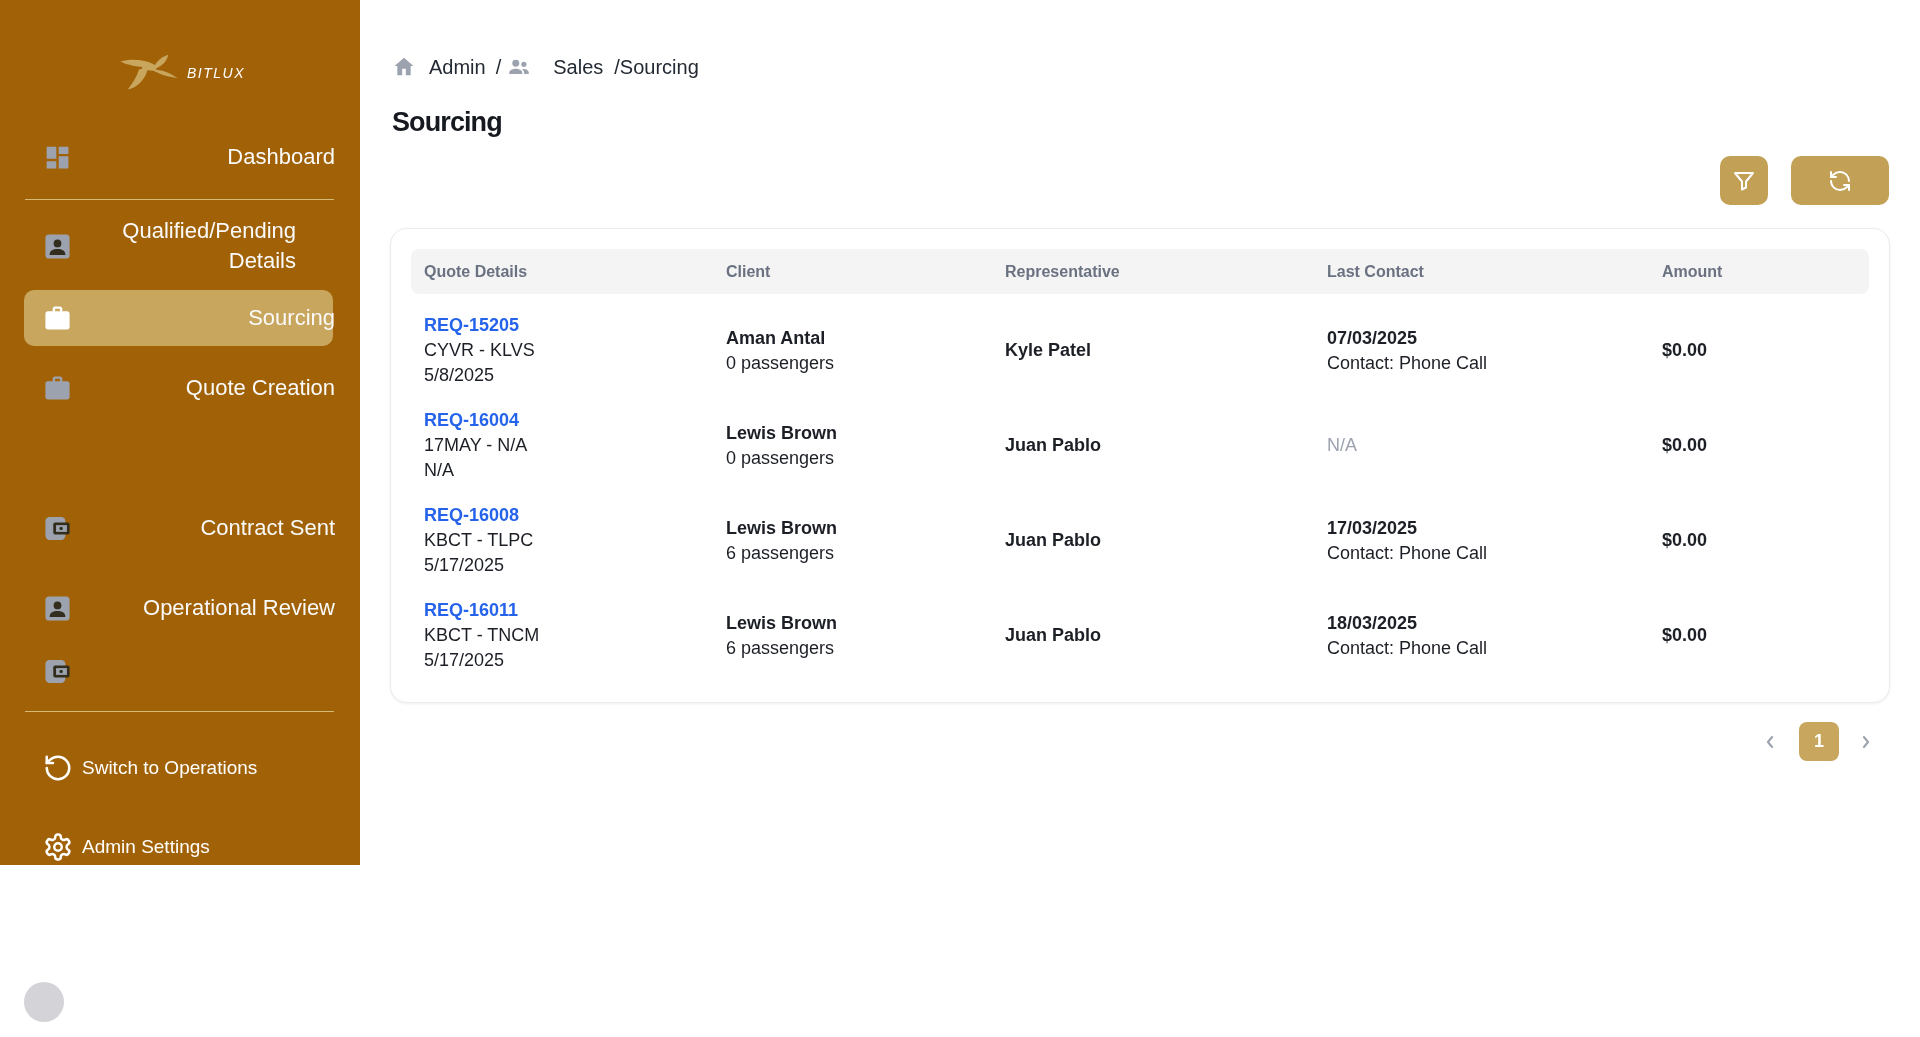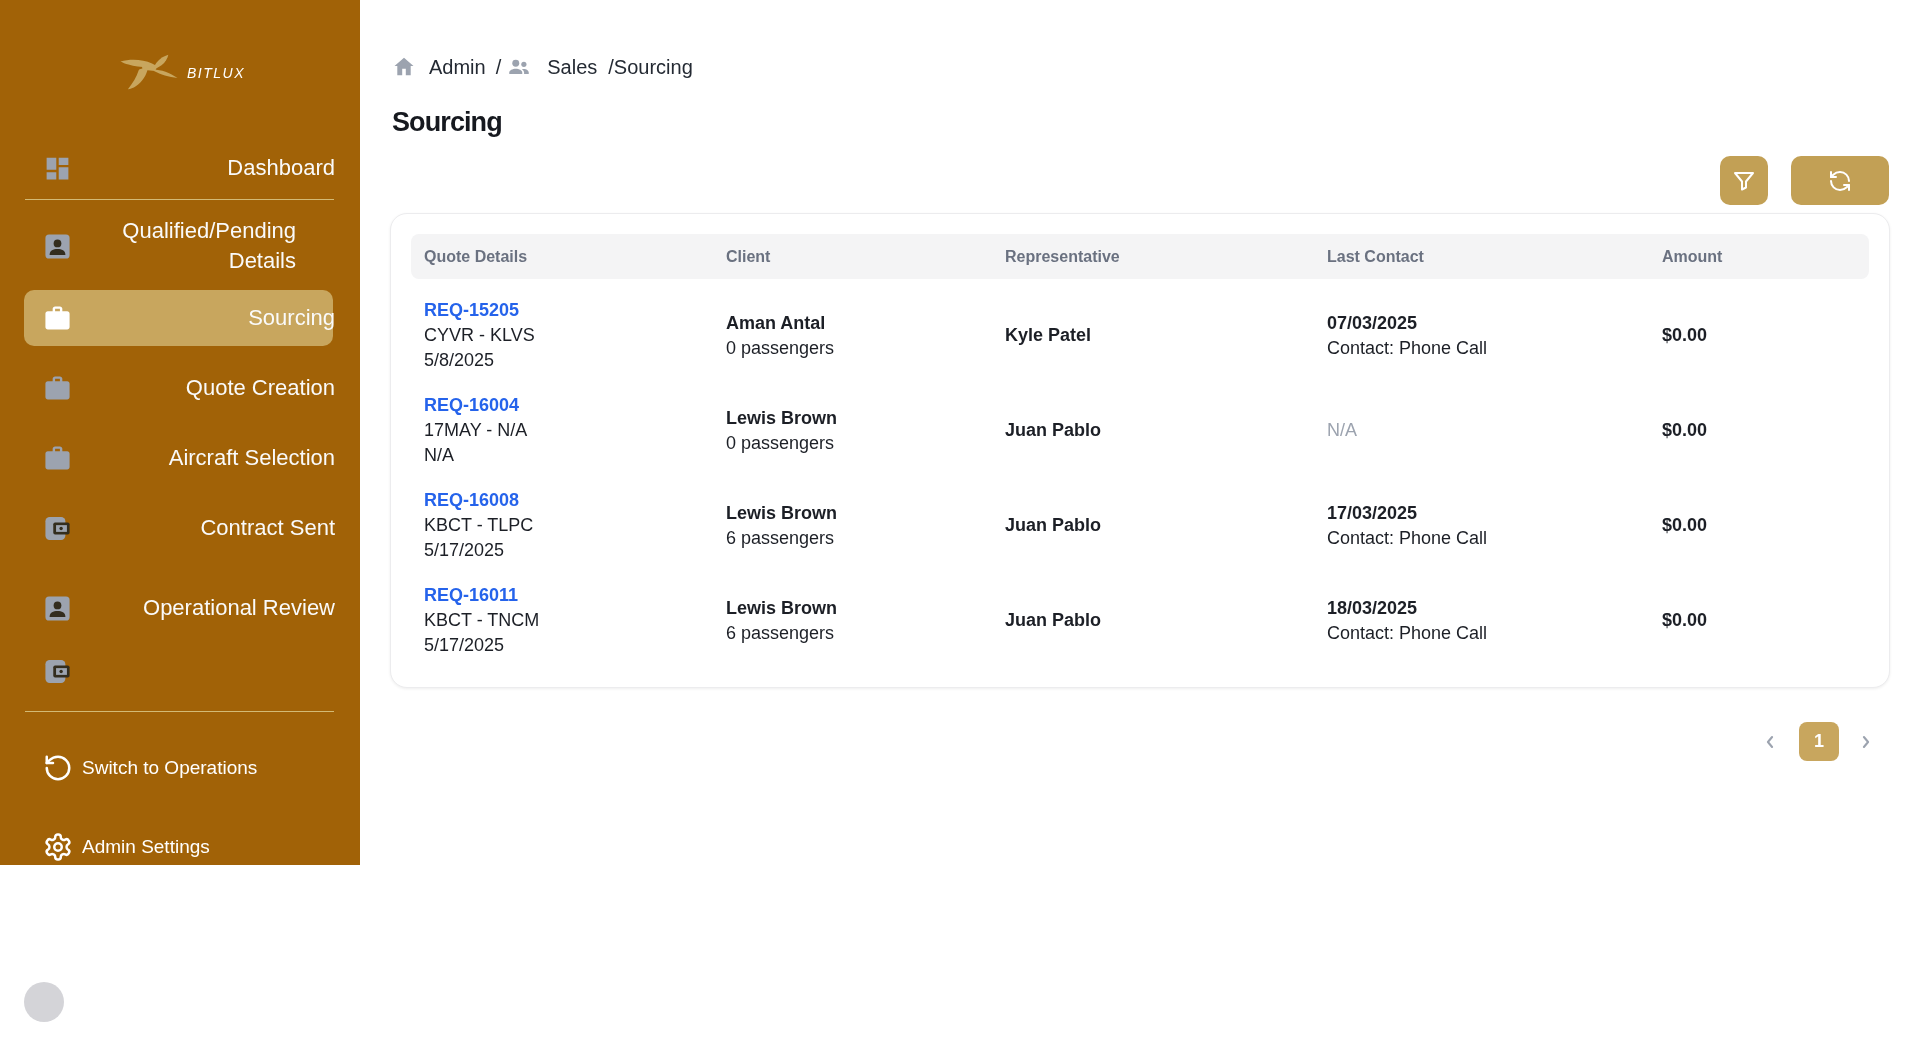--- a/index.html
+++ b/index.html
@@ -13,21 +13,21 @@
 .active-pill { position:absolute; left:24px; top:290px; width:309px; height:56px; background:#c8a65e; border-radius:10px; }
 .bnav { position:absolute; left:24px; width:311px; display:flex; align-items:center; color:#fff; font-size:19px; }
 .bnav .ic { width:30px; height:30px; margin-left:19px; margin-right:9px; flex:none; }
 .main { position:absolute; left:360px; top:0; width:1560px; height:1037px; background:#fff; }
 .crumbs { position:absolute; left:32px; top:54px; display:flex; align-items:center; color:#242a33; font-size:20px; }
 .crumbs .sep { margin:0 10px; }
 .h1 { position:absolute; left:32px; top:107px; font-size:27px; letter-spacing:-0.9px; font-weight:bold; color:#16191f; }
 .btn { position:absolute; top:156px; height:49px; background:#c2a055; border-radius:10px; display:flex; align-items:center; justify-content:center; }
 .btn.filter { left:1360px; width:48px; }
 .btn.refresh { left:1431px; width:98px; }
-.card { position:absolute; left:30px; top:213px; width:1500px; height:475px; background:#fff; border:1px solid #ececee; border-radius:17px; box-shadow:0 1px 3px rgba(0,0,0,0.07); }
+.card { position:absolute; left:30px; top:228px; width:1500px; height:475px; background:#fff; border:1px solid #ececee; border-radius:17px; box-shadow:0 1px 3px rgba(0,0,0,0.07); }
 .thead { position:absolute; left:20px; top:20px; width:1458px; height:45px; background:#f4f4f5; border-radius:8px; display:flex; align-items:center; color:#6a7180; font-size:16px; font-weight:bold; }
 .row { position:absolute; left:20px; width:1458px; height:95px; display:flex; align-items:center; }
 .c1 { width:302px; padding-left:13px; }
 .c2 { width:279px; padding-left:13px; }
 .c3 { width:322px; padding-left:13px; }
 .c4 { width:335px; padding-left:13px; }
 .c5 { width:220px; padding-left:13px; }
 .row .line { line-height:25px; font-size:18px; color:#1c1f26; }
 .row .line.req { color:#2563eb; font-weight:bold; }
 .bold { font-weight:bold; }
@@ -46,21 +46,21 @@
         <path d="M120.5 21.4 C131 18.6, 143 19.4, 152 23.4 C154 24.3, 156 25.3, 157.3 26.5 C148.5 28.2, 137 27.2, 128.5 24.6 C125.5 23.6, 122.5 22.6, 120.5 21.4 Z"></path>
         <path d="M168.3 14.7 C167.6 18.4, 165.3 22.2, 161.5 25.3 C159 27.3, 156 28.5, 153 29 C154.4 24.6, 157.8 20.4, 162 17.5 C164 16.2, 166.2 15.3, 168.3 14.7 Z"></path>
         <path d="M153.6 29.4 C161 29.6, 170 32.4, 177.5 38 C169 37, 160 34.2, 154.4 31.2 C154 30.6, 153.7 30, 153.6 29.4 Z"></path>
         <path d="M147.8 28.4 C146.6 34.8, 142.6 41.4, 135.8 46.2 C133.2 48, 130.4 48.9, 127.9 49.2 C132.8 43.4, 136.6 36.8, 138.6 30.6 C139.3 28.6, 141 28.3, 147.8 28.4 Z"></path>
         <path d="M142 26.6 L157.6 26.3 L155 31 L142.5 29.8 Z"></path>
       </g>
       <text x="187" y="38" fill="#fff" font-size="14" font-style="italic" letter-spacing="1.5">BITLUX</text>
     </svg>
   </div>
 
-  <div class="nav-item" style="top:140px;height:56px;">
+  <div class="nav-item" style="top:129px;height:56px;">
     <svg class="ic" viewBox="0 0 24 24" fill="#9ca3af">
         <path d="M3 13h8V3H3v10zm0 8h8v-6H3v6zm10 0h8V11h-8v10zm0-18v6h8V3h-8z"></path>
       </svg>
     <div class="txt">Dashboard</div>
   </div>
   <div class="divider" style="top:199px;"></div>
   <div class="nav-item" style="top:203px;height:86px;">
     <svg class="ic" viewBox="0 0 24 24">
         <rect x="2" y="2" width="20" height="20" rx="3" fill="#9ca3af"></rect>
         <circle cx="12" cy="9.5" r="3.2" fill="#332d1e"></circle>
@@ -73,26 +73,20 @@
     <svg class="ic" viewBox="0 0 24 24" fill="#fff">
         <path d="M20 6h-4V4c0-1.11-.89-2-2-2h-4c-1.11 0-2 .89-2 2v2H4c-1.11 0-2 .89-2 2v11c0 1.11.89 2 2 2h16c1.11 0 2-.89 2-2V8c0-1.11-.89-2-2-2zm-6 0h-4V4h4v2z"></path>
       </svg>
     <div class="txt">Sourcing</div>
   </div>
   <div class="nav-item" style="top:360px;height:56px;">
     <svg class="ic" viewBox="0 0 24 24" fill="#9ca3af">
         <path d="M20 6h-4V4c0-1.11-.89-2-2-2h-4c-1.11 0-2 .89-2 2v2H4c-1.11 0-2 .89-2 2v11c0 1.11.89 2 2 2h16c1.11 0 2-.89 2-2V8c0-1.11-.89-2-2-2zm-6 0h-4V4h4v2z"></path>
       </svg>
     <div class="txt">Quote Creation</div>
-  </div>
-  <div class="nav-item" style="top:430px;height:56px;">
-    <svg class="ic" viewBox="0 0 24 24" fill="#9ca3af">
-        <path d="M20 6h-4V4c0-1.11-.89-2-2-2h-4c-1.11 0-2 .89-2 2v2H4c-1.11 0-2 .89-2 2v11c0 1.11.89 2 2 2h16c1.11 0 2-.89 2-2V8c0-1.11-.89-2-2-2zm-6 0h-4V4h4v2z"></path>
-      </svg>
-    <div class="txt">Aircraft Selection</div>
   </div>
   <div class="nav-item" style="top:500px;height:56px;">
     <svg class="ic" viewBox="0 0 24 24">
         <rect x="2" y="2.5" width="16.5" height="19" rx="3.5" fill="#9ca3af"></rect>
         <rect x="8.5" y="7" width="13.5" height="10" rx="1.5" fill="#332d1e"></rect>
         <rect x="10.8" y="9.2" width="9" height="5.6" fill="#9ca3af"></rect>
         <circle cx="15" cy="12" r="1.4" fill="#332d1e"></circle>
       </svg>
     <div class="txt">Contract Sent</div>
   </div>
@@ -151,21 +145,21 @@
         <path d="M12 2.8 2.5 11h2.8v9.2h4.9v-6.4h3.6v6.4h4.9V11h2.8z"></path>
       </svg>
     <span style="margin-left:13px;">Admin</span>
     <span class="sep">/</span>
     <svg style="margin-left:-5px;" width="26" height="26" viewBox="0 0 24 24" fill="#9ca3af">
         <circle cx="9" cy="8.5" r="3.2"></circle>
         <path d="M9 13.5c-3 0-6 1.5-6 3.5v1.5h12V17c0-2-3-3.5-6-3.5z"></path>
         <circle cx="16.5" cy="9.5" r="2.4"></circle>
         <path d="M16.5 13.8c-.6 0-1.2.1-1.8.2 1.2.9 2 2 2 3v1.5H21V17c0-1.7-2.3-3.2-4.5-3.2z"></path>
       </svg>
-    <span style="margin-left:15px;">Sales</span>
+    <span style="margin-left:21px;">Sales</span>
     <span style="margin-left:11px;">/Sourcing</span>
   </div>
   <div class="h1">Sourcing</div>
 
   <div class="btn filter">
     <svg width="24" height="24" viewBox="0 0 24 24" fill="none" stroke="#fff" stroke-width="2" stroke-linecap="round" stroke-linejoin="round">
         <path d="M3 4h18l-7 8.5v6l-4 2v-8z"></path>
       </svg>
   </div>
   <div class="btn refresh">

